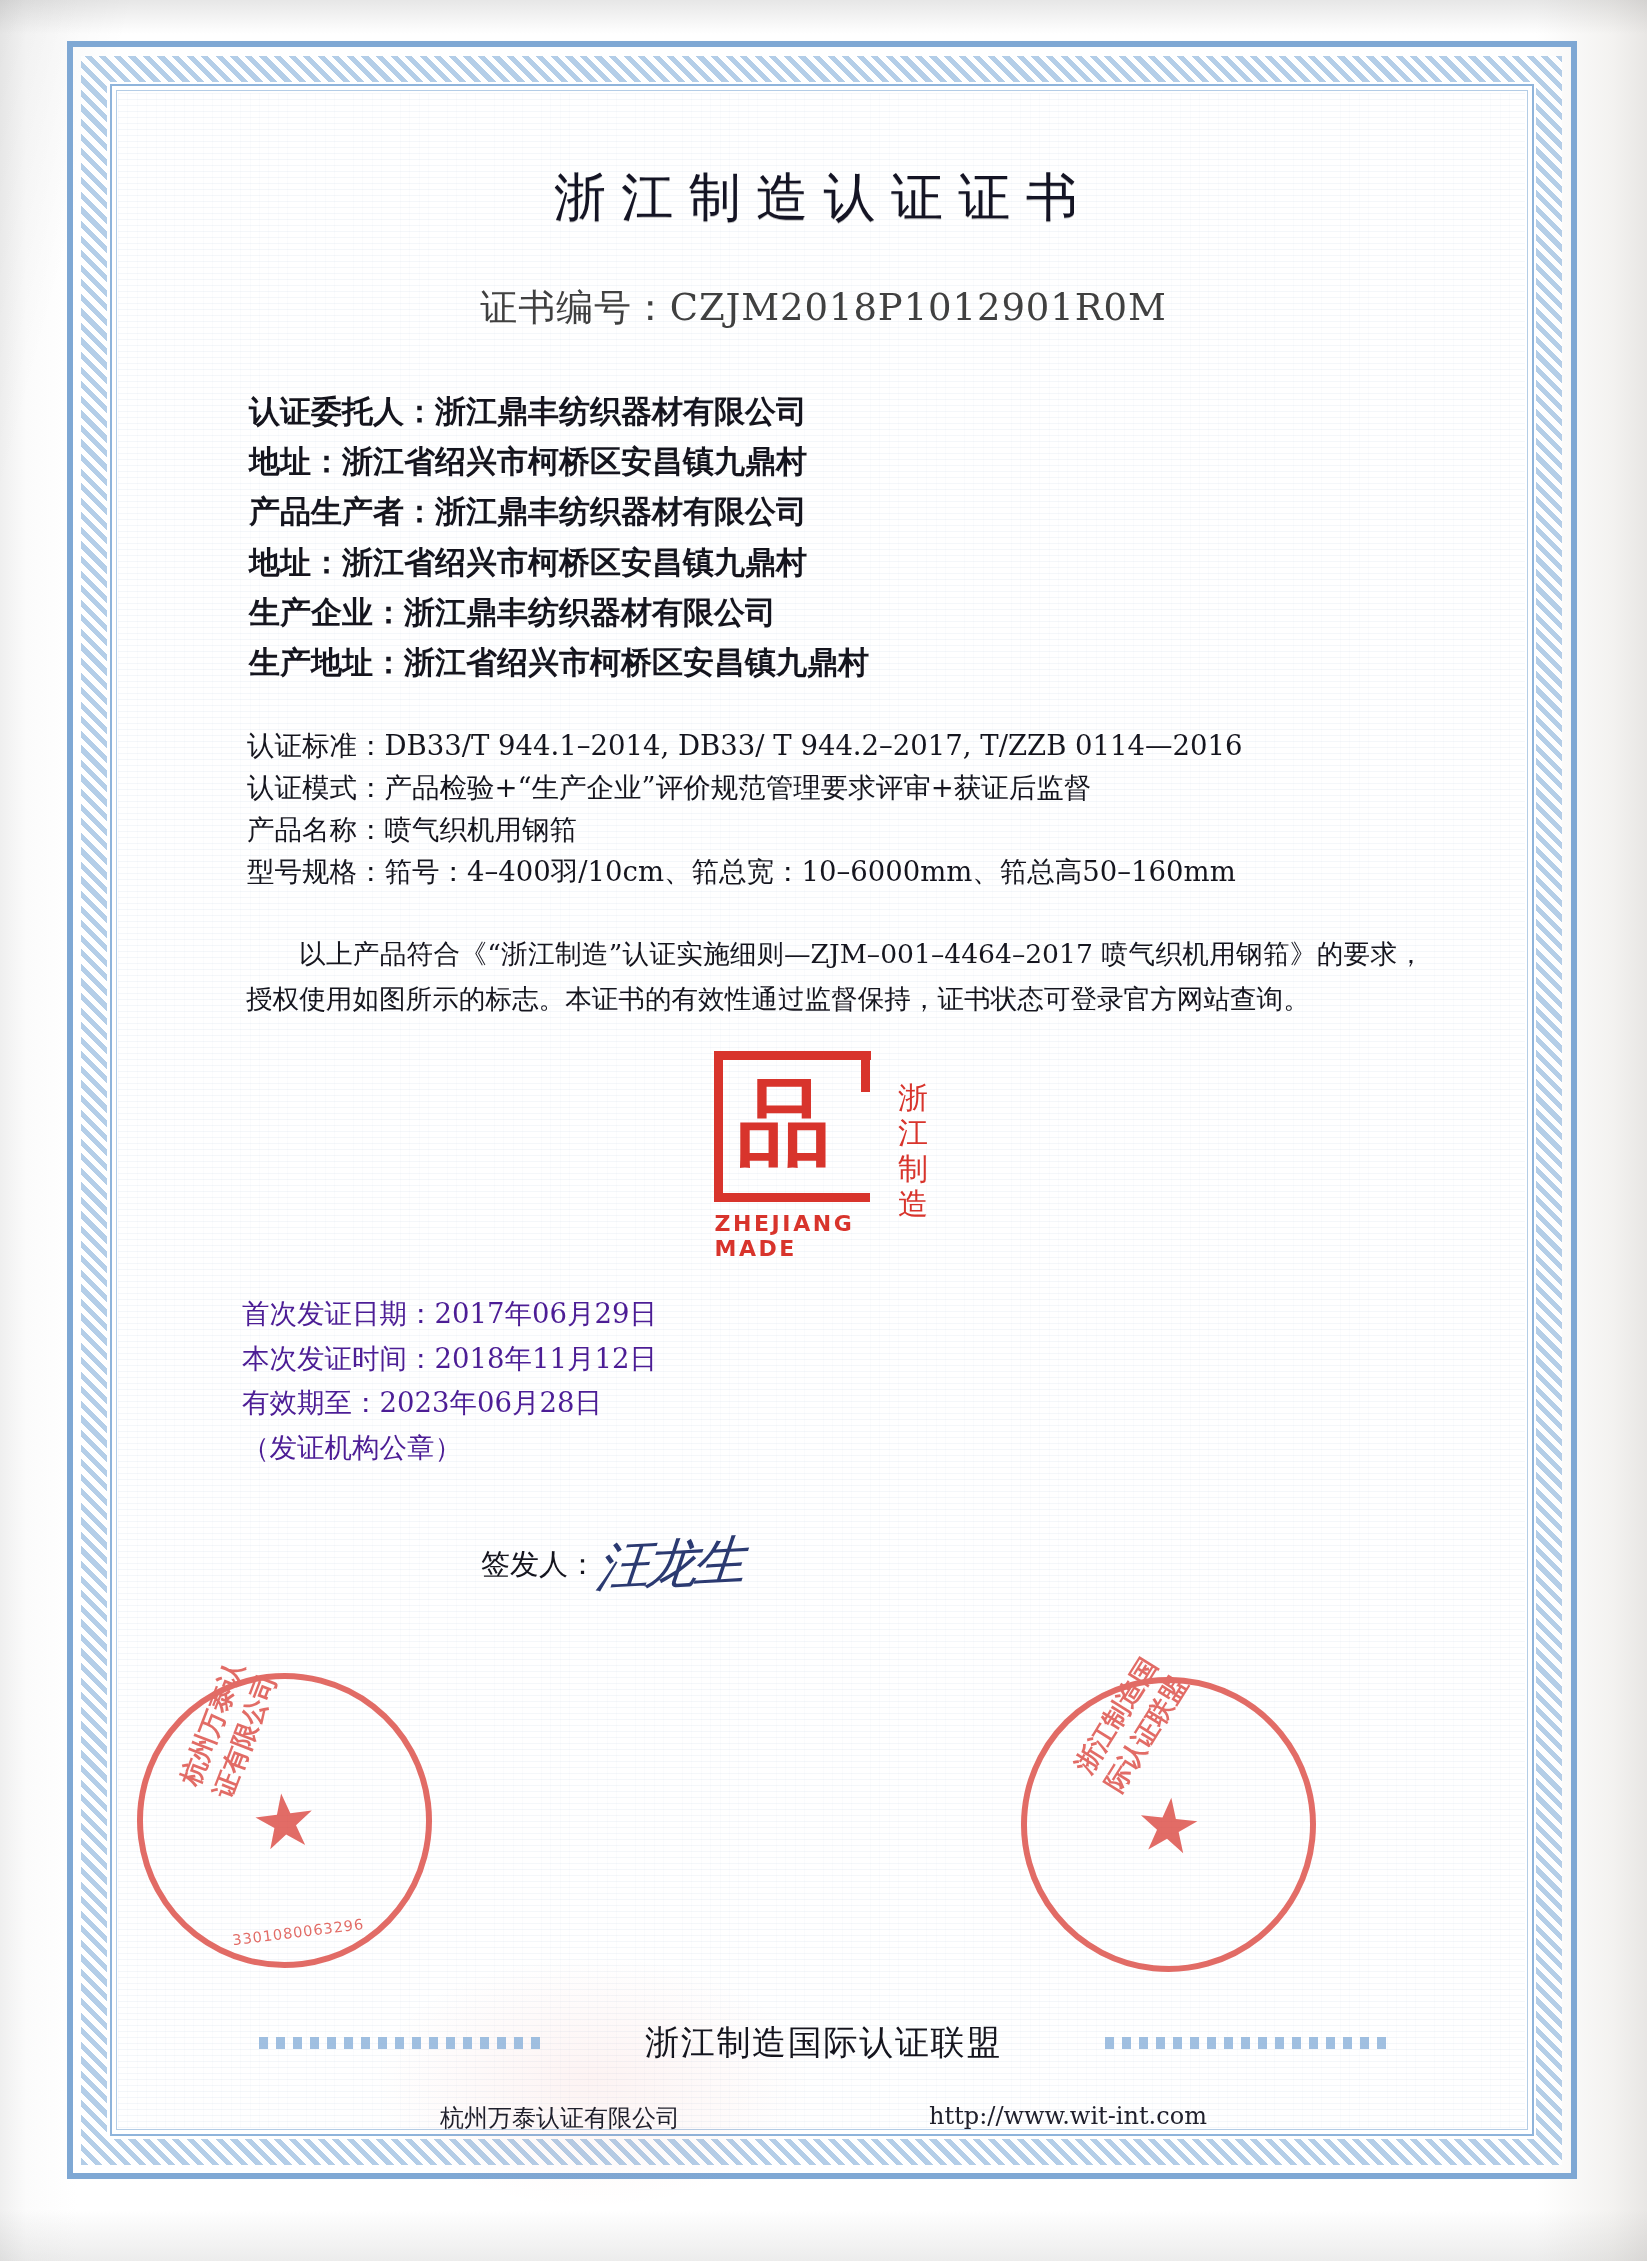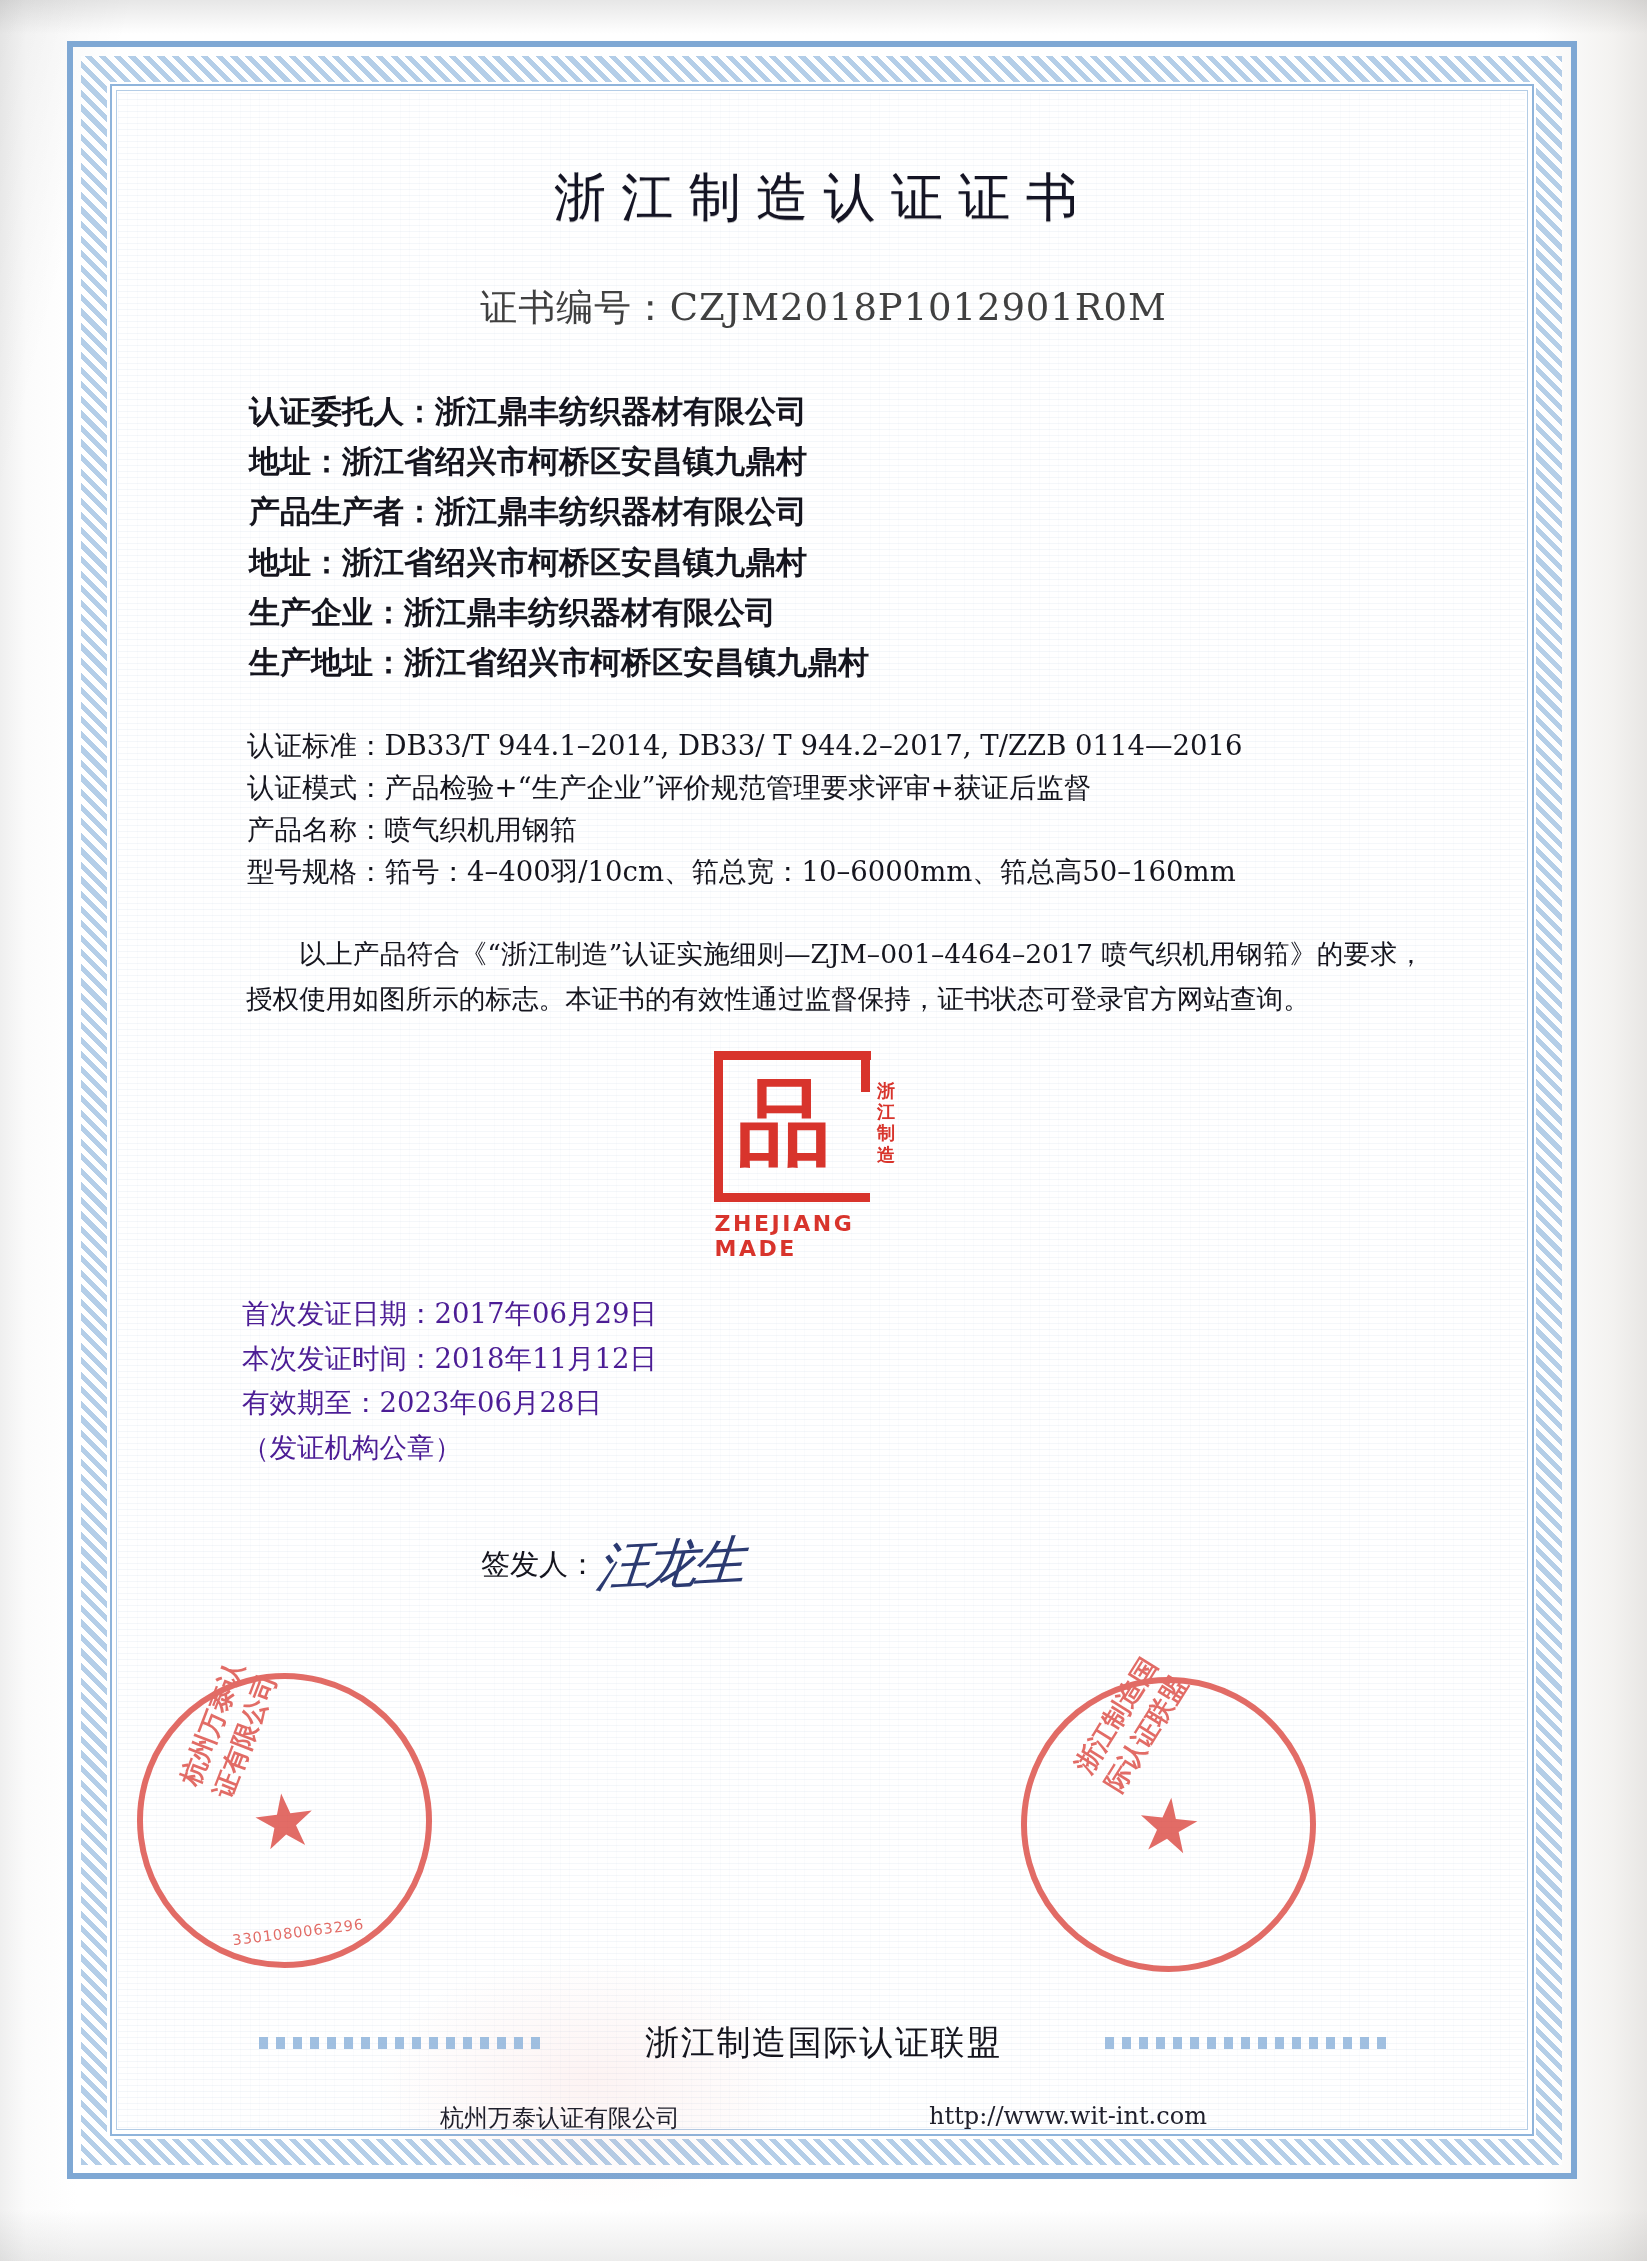--- a/index.html
+++ b/index.html
@@ -203,29 +203,28 @@
     left: 38px;
     top: 24px;
     font-family: "DejaVu Serif", "Liberation Serif", serif;
     font-size: 94px;
     font-weight: bold;
     color: #d8342c;
     line-height: 1;
   }
   .logo .cn-side {
     position: absolute;
-    left: 178px;
+    left: 199px;
     top: 29px;
     font-family: "DejaVu Serif", "Liberation Serif", serif;
-    font-size: 18px;
+    font-size: 30px;
     line-height: 1.18;
     color: #d8342c;
     width: 31px;
     letter-spacing: 0;
-    font-weight: bold;
   }
   .logo .en {
     position: absolute;
     left: 15.4px;
     top: 160px;
     width: 202px;
     text-align: left;
     font-family: "DejaVu Sans", "Liberation Sans", sans-serif;
     font-size: 22px;
     font-weight: bold;

